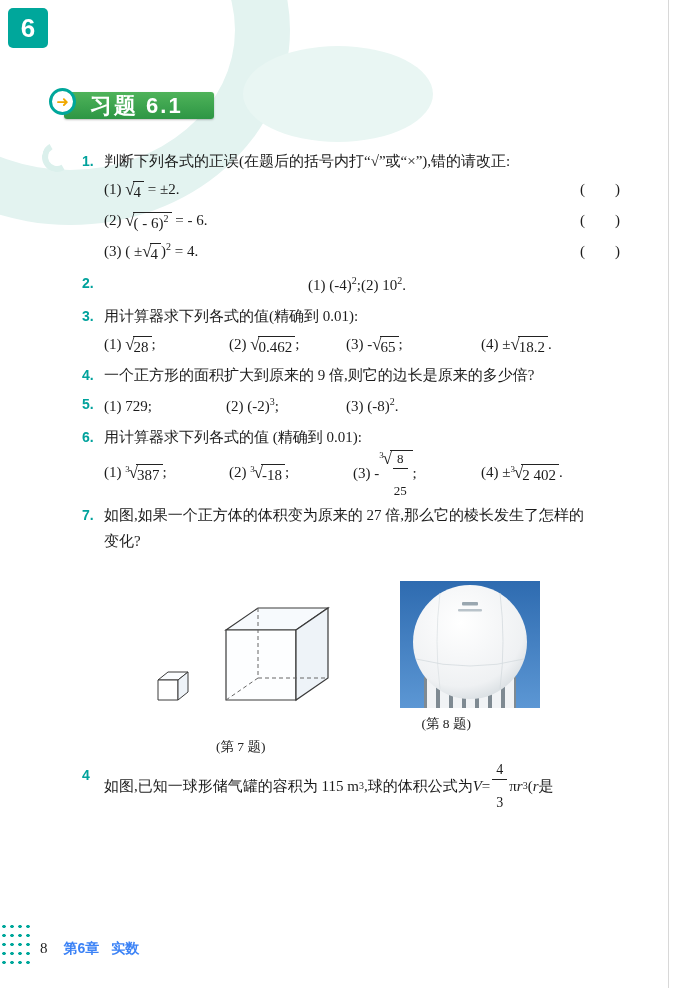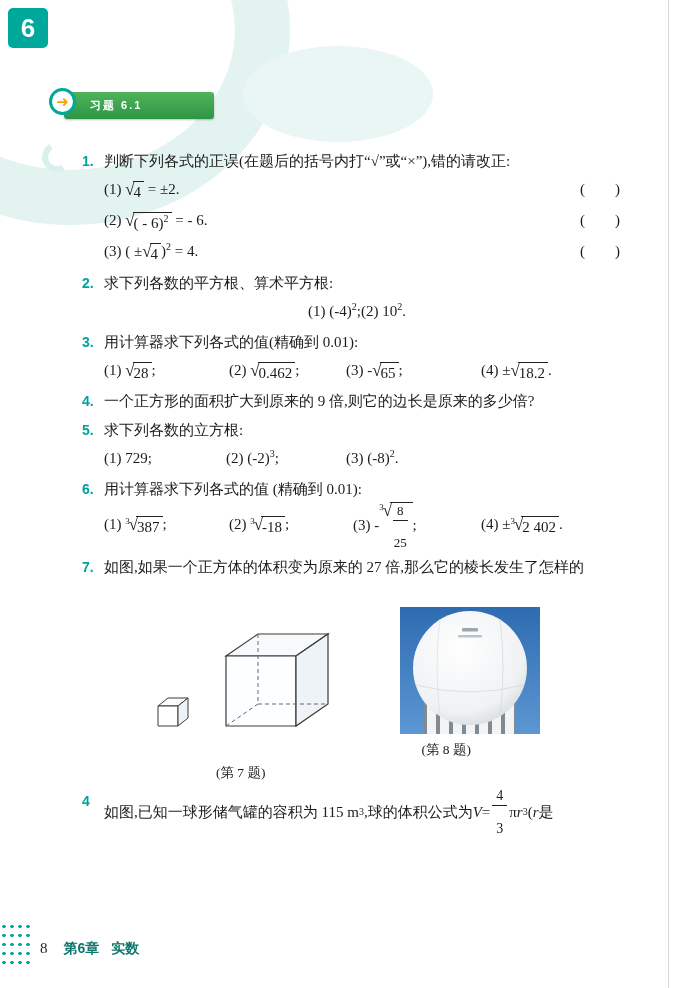--- a/index.html
+++ b/index.html
@@ -28,21 +28,21 @@
 
   
   .banner { position: absolute; left: 64px; top: 92px; width: 150px; height: 27px;
             background: linear-gradient(180deg, #4fb35a, #2d9644); border-radius: 3px;
             display: flex; align-items: center; z-index: 3; box-shadow: 0 1px 2px rgba(0,0,0,.25); }
   .banner-icon { position: absolute; left: -15px; top: -4px; width: 27px; height: 27px;
                  background: #fff; border: 3px solid #00a79b; border-radius: 50%;
                  display: flex; align-items: center; justify-content: center;
                  color: #f0a800; font-size: 15px; font-weight: bold;
                  font-family: "DejaVu Sans", sans-serif; }
-  .banner-title { margin-left: 26px; color: #fff; font-weight: bold; font-size: 11px;
+  .banner-title { margin-left: 26px; color: #fff; font-weight: bold; font-size: 22px;
                   letter-spacing: 2px; font-family: "Liberation Sans", sans-serif; }
 
   
   .content { position: absolute; left: 82px; top: 148px; width: 556px; z-index: 2; font-size: 15px; }
   .prob { display: flex; margin-bottom: 3px; }
   .pnum { flex: none; width: 22px; color: #00a29c; font-weight: bold;
           font-family: "Liberation Sans", sans-serif; font-size: 14px; line-height: 26px; }
   .pbody { flex: 1; min-width: 0; }
   .stem { line-height: 26px; }
 
@@ -83,21 +83,21 @@
   .p8l1 { line-height: 40px; white-space: nowrap; display: flex; align-items: center; }
   .p8l2 { line-height: 27px; }
 
   
   .dots { position: absolute; left: 0; bottom: 18px; width: 34px; height: 48px;
           background-image: radial-gradient(circle, #00a79b 1.6px, rgba(0,0,0,0) 1.9px);
           background-size: 8px 9px; z-index: 2; }
   .footer-text { position: absolute; left: 40px; bottom: 30px; display: flex;
                  align-items: baseline; z-index: 3; }
   .pageno { font-size: 15px; color: #222; margin-right: 16px; }
-  .chap { color: #0f766e; font-weight: bold; font-size: 14px;
+  .chap { color: #3b82f6; font-weight: bold; font-size: 14px;
           font-family: "Liberation Sans", sans-serif; }
   .chap2 { margin-left: 12px; text-align: center; }
 </style>
 </head>
 <body>
 
 <div class="page">
 
   <div class="blob-a"></div>
   <div class="blob-b"></div>
@@ -145,21 +145,20 @@
               </span><span>)</span><sup class="sp">2</sup><span> = 4.</span>
           </span>
           <span class="paren">(　　)</span>
         </div>
       </div>
     </div>
 
     <div class="prob">
       <span class="pnum">2.</span>
       <div class="pbody">
-        <div class="stem">求下列各数的平方根、算术平方根:</div>
         <div class="row">
           <span class="it d1"><span>(1) </span><span>(-4)</span><sup class="sp">2</sup><span>;</span></span>
           <span class="it"><span>(2) </span><span>10</span><sup class="sp">2</sup><span>.</span></span>
         </div>
       </div>
     </div>
 
     <div class="prob">
       <span class="pnum">3.</span>
       <div class="pbody">
@@ -188,21 +187,20 @@
     <div class="prob">
       <span class="pnum">4.</span>
       <div class="pbody">
         <div class="stem">一个正方形的面积扩大到原来的 9 倍,则它的边长是原来的多少倍?</div>
       </div>
     </div>
 
     <div class="prob">
       <span class="pnum">5.</span>
       <div class="pbody">
-        <div class="stem">求下列各数的立方根:</div>
         <div class="row">
           <span class="it e1"><span>(1) </span><span>729;</span></span>
           <span class="it e2"><span>(2) </span><span>(-2)</span><sup class="sp">3</sup><span>;</span></span>
           <span class="it"><span>(3) </span><span>(-8)</span><sup class="sp">2</sup><span>.</span></span>
         </div>
       </div>
     </div>
 
     <div class="prob">
       <span class="pnum">6.</span>
@@ -233,20 +231,21 @@
                 <span class="sq-rad">2 402</span>
               </span><span>.</span></span>
         </div>
       </div>
     </div>
 
     <div class="prob">
       <span class="pnum">7.</span>
       <div class="pbody">
         <div class="stem">如图,如果一个正方体的体积变为原来的 27 倍,那么它的棱长发生了怎样的</div>
+        <div class="stem">变化?</div>
 
         <div class="fig-row">
           <svg class="cube-sm" width="38" height="40" viewBox="0 0 38 40">
             <polygon points="4,12 14,4 34,4 24,12" fill="#fbfdff" stroke="#3a3a3a" stroke-width="1"></polygon>
             <polygon points="4,12 24,12 24,32 4,32" fill="#ffffff" stroke="#3a3a3a" stroke-width="1"></polygon>
             <polygon points="24,12 34,4 34,24 24,32" fill="#eef3f8" stroke="#3a3a3a" stroke-width="1"></polygon>
           </svg>
           <svg class="cube-lg" width="118" height="108" viewBox="0 0 118 108">
             <polygon points="8,30 40,8 110,8 78,30" fill="#f7fafd" stroke="#3a3a3a" stroke-width="1.2"></polygon>
             <polygon points="8,30 78,30 78,100 8,100" fill="#fdfeff" stroke="#3a3a3a" stroke-width="1.2"></polygon>

